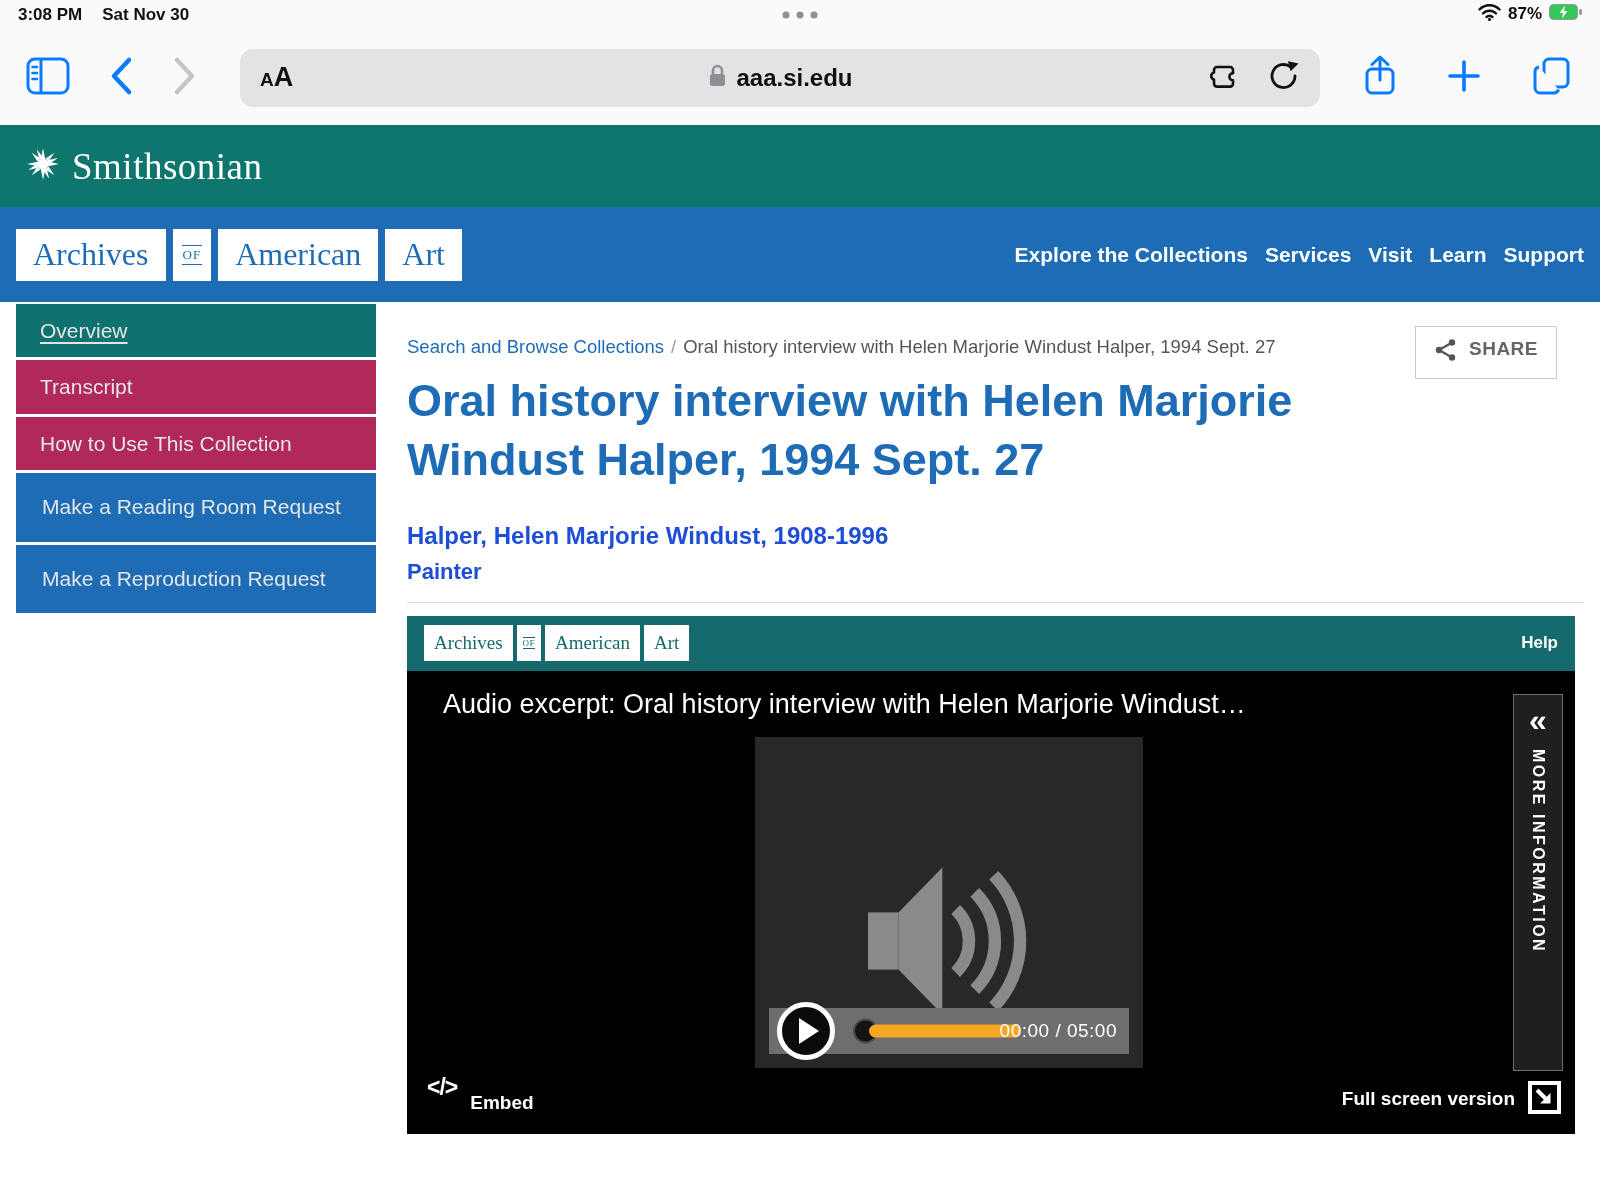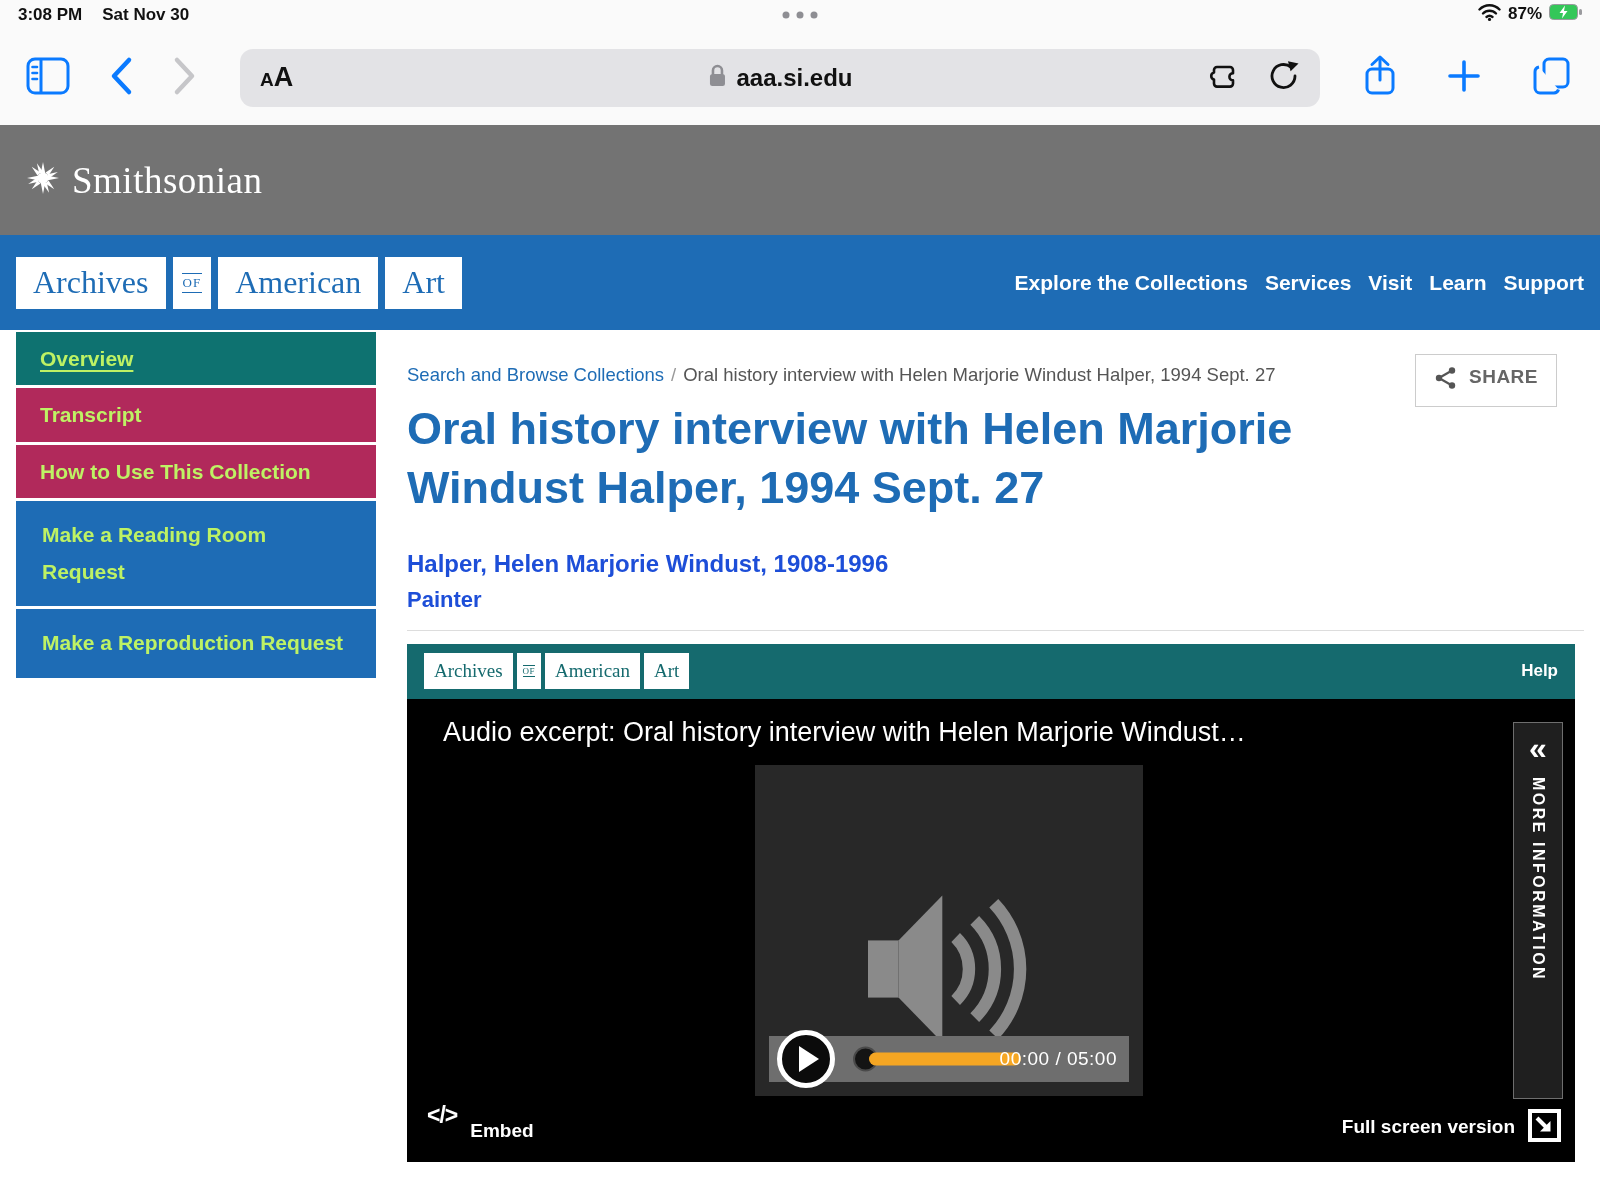--- a/index.html
+++ b/index.html
@@ -18,40 +18,40 @@
   .icon-btn { background:none; border:none; cursor:pointer; display:flex; align-items:center; justify-content:center; }
   .addressbar { flex:1; height:58px; background:#e3e3e6; border-radius:13px; margin:0 42px; display:flex; align-items:center; padding:0 20px; position:relative; }
   .aa-label { font-weight:bold; color:#111; display:flex; align-items:baseline; }
   .aa-label .a1 { font-size:19px; } .aa-label .a2 { font-size:27px; }
   .url-center { position:absolute; left:50%; top:50%; transform:translate(-50%,-50%); display:flex; align-items:center; gap:9px; }
   .url-text { font-size:24px; font-weight:bold; color:#111; }
   .ab-right { margin-left:auto; display:flex; align-items:center; gap:26px; }
   .tb-right { display:flex; align-items:center; gap:48px; }
 
   
-  .si-header { height:110px; background:#737373; display:flex; align-items:center; padding:16px 26px; }
+  .si-header { height:82px; background:#0f766e; display:flex; align-items:center; padding:16px 26px; }
   .si-brand { display:flex; align-items:center; gap:12px; }
   .si-name { font-family:"Liberation Serif", serif; font-size:37px; color:#fff; letter-spacing:.5px; }
   .si-right { margin-left:auto; display:flex; align-items:center; gap:30px; }
   .donate-btn { background:#fff; color:#1b3a5d; border:none; font-family:"Liberation Sans",sans-serif; font-weight:bold; font-size:19px; letter-spacing:.5px; padding:14px 23px; cursor:pointer; }
 
   
   .aaa-nav { height:95px; background:#1e6cb5; display:flex; align-items:center; padding:0 16px; }
   .aaa-logo { display:flex; align-items:stretch; gap:7px; height:52px; }
   .logo-box { background:#fff; color:#1e6cb5; font-family:"Liberation Serif", serif; font-size:32px; display:flex; align-items:center; padding:0 17px; }
   .logo-of { padding:0 9px; }
   .logo-of span { font-size:13px; letter-spacing:1px; border-top:1px solid #1e6cb5; border-bottom:1px solid #1e6cb5; padding:1px 1px; }
   .nav-links { margin-left:auto; display:flex; gap:17px; }
   .nav-links a { color:#fff; font-weight:bold; font-size:21px; text-decoration:none; }
 
   
   .content { position:relative; height:890px; background:#fff; }
 
   .side-nav { position:absolute; left:16px; top:2px; width:360px; display:flex; flex-direction:column; gap:3px; }
-  .side-item { color:#bef264; font-weight:bold; font-size:21px; padding:13px 24px; line-height:1.3; cursor:pointer; }
+  .side-item { color:#e5e5e5; font-weight:normal; font-size:21px; padding:13px 24px; line-height:1.3; cursor:pointer; }
   .side-teal { background:#0e7270; }
   .side-teal span { text-decoration:underline; text-underline-offset:4px; }
   .side-magenta { background:#b1295b; }
   .side-blue { background:#1e6cb5; padding:16px 26px; line-height:1.75; }
 
   .main { position:absolute; left:407px; right:16px; top:0; }
   .breadcrumb { padding-top:34px; font-size:18.5px; color:#555; max-width:1000px; }
   .breadcrumb a { color:#1e6cb5; text-decoration:none; }
   .crumb-sep { color:#999; margin:0 7px; }
   .share-btn { position:absolute; right:27px; top:24px; background:#fff; border:1px solid #ccc; display:flex; align-items:flex-start; gap:11px; padding:11px 18px; color:#666; font-size:19px; font-weight:bold; letter-spacing:.5px; cursor:pointer; }

